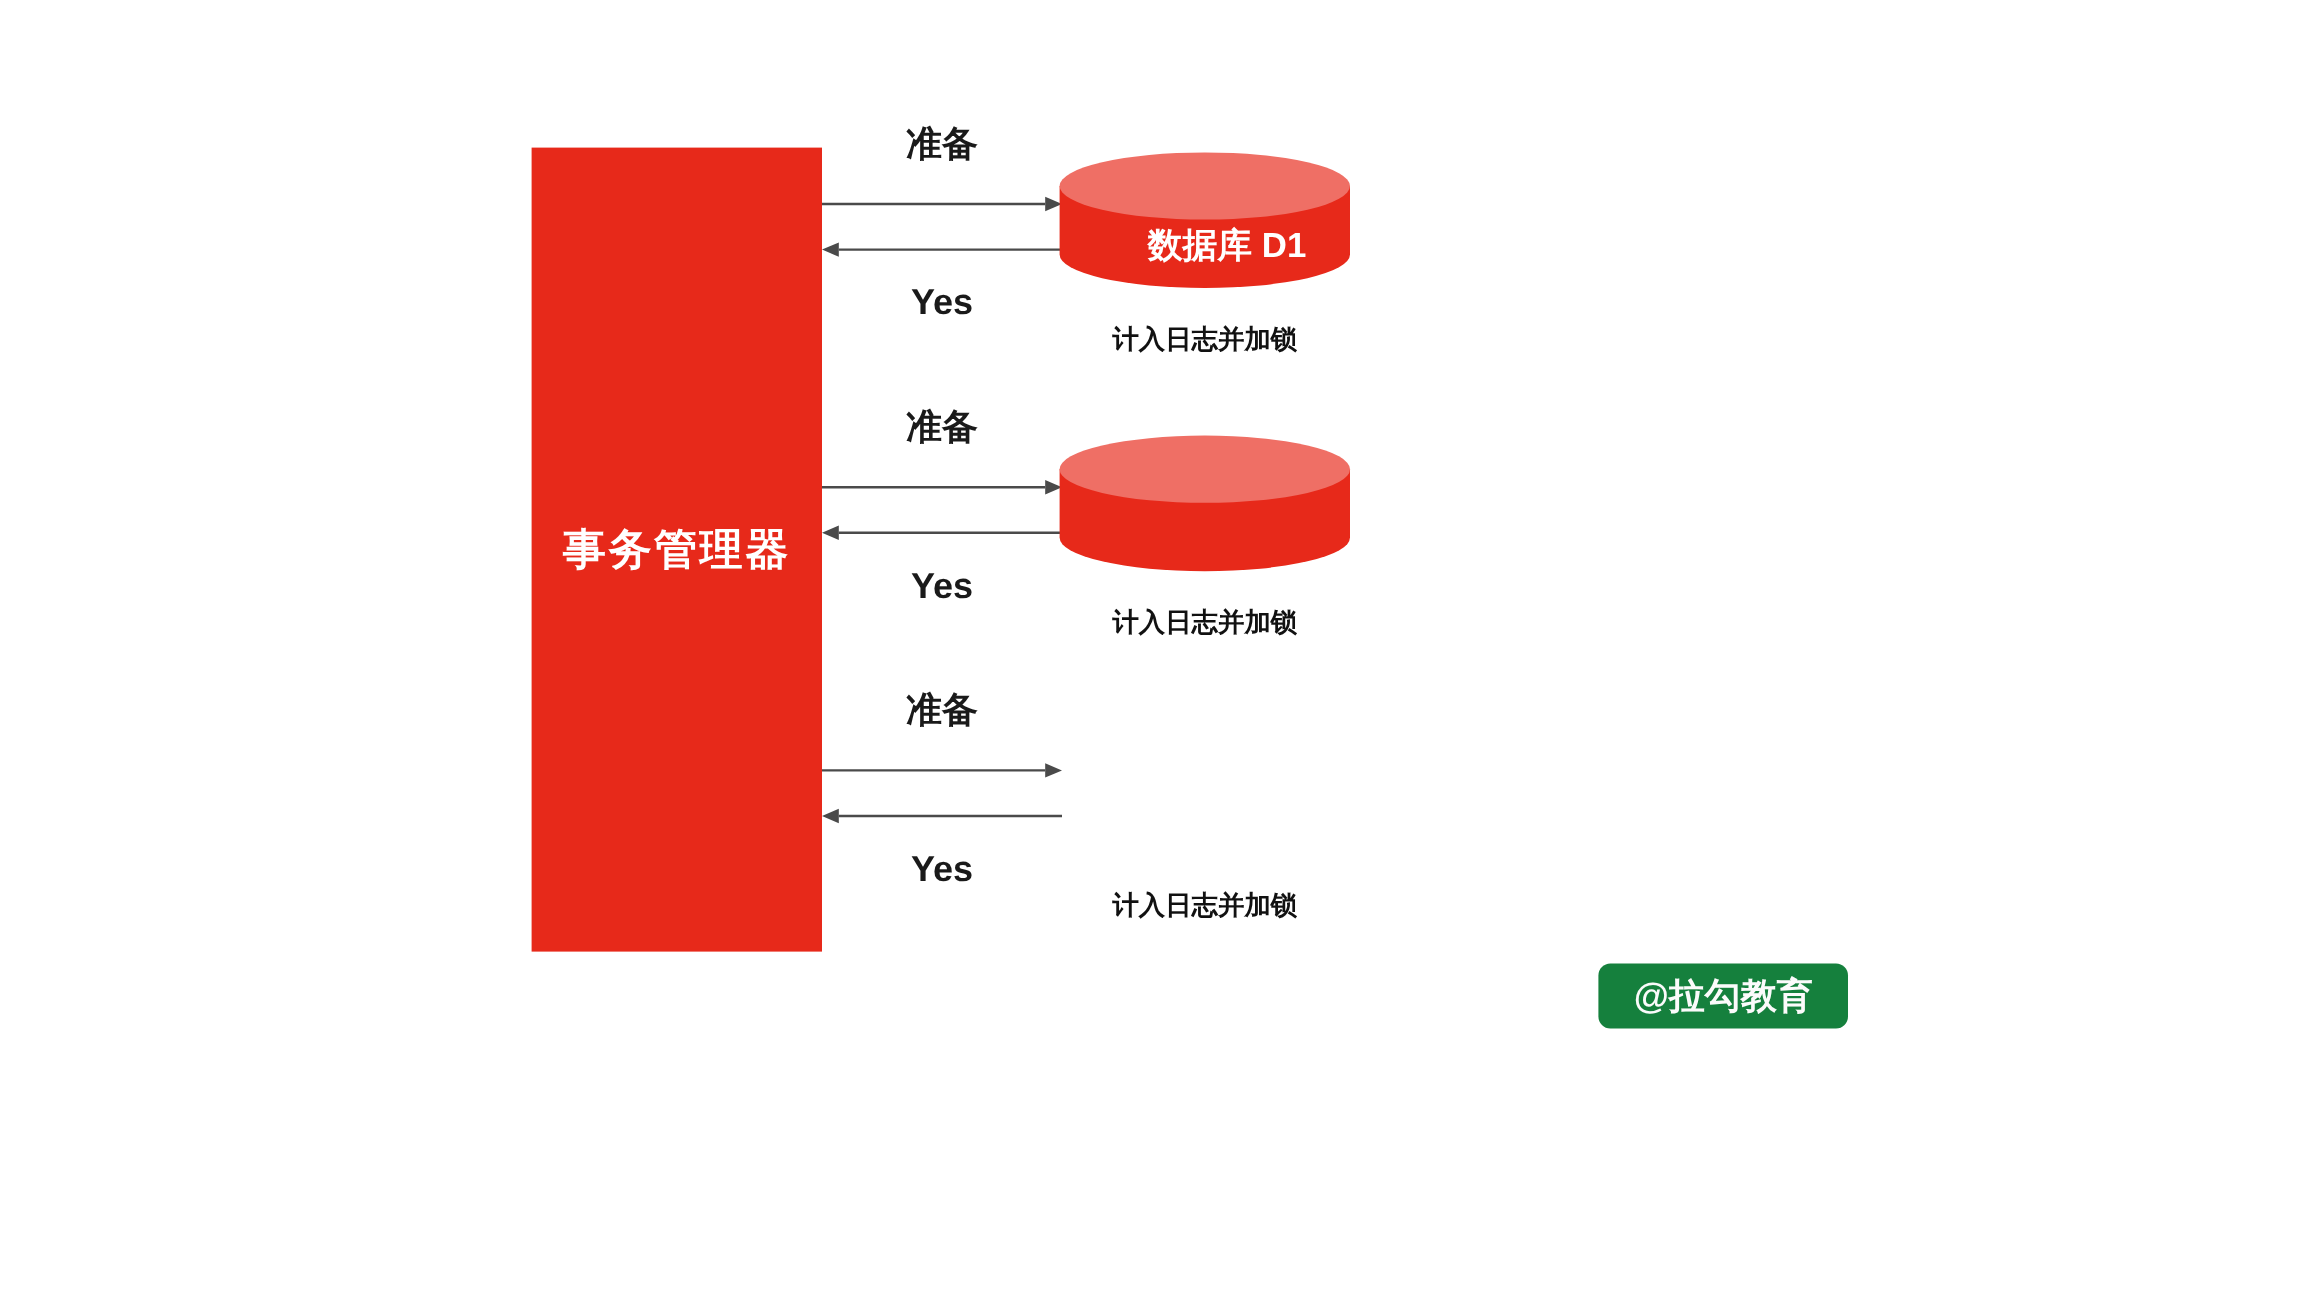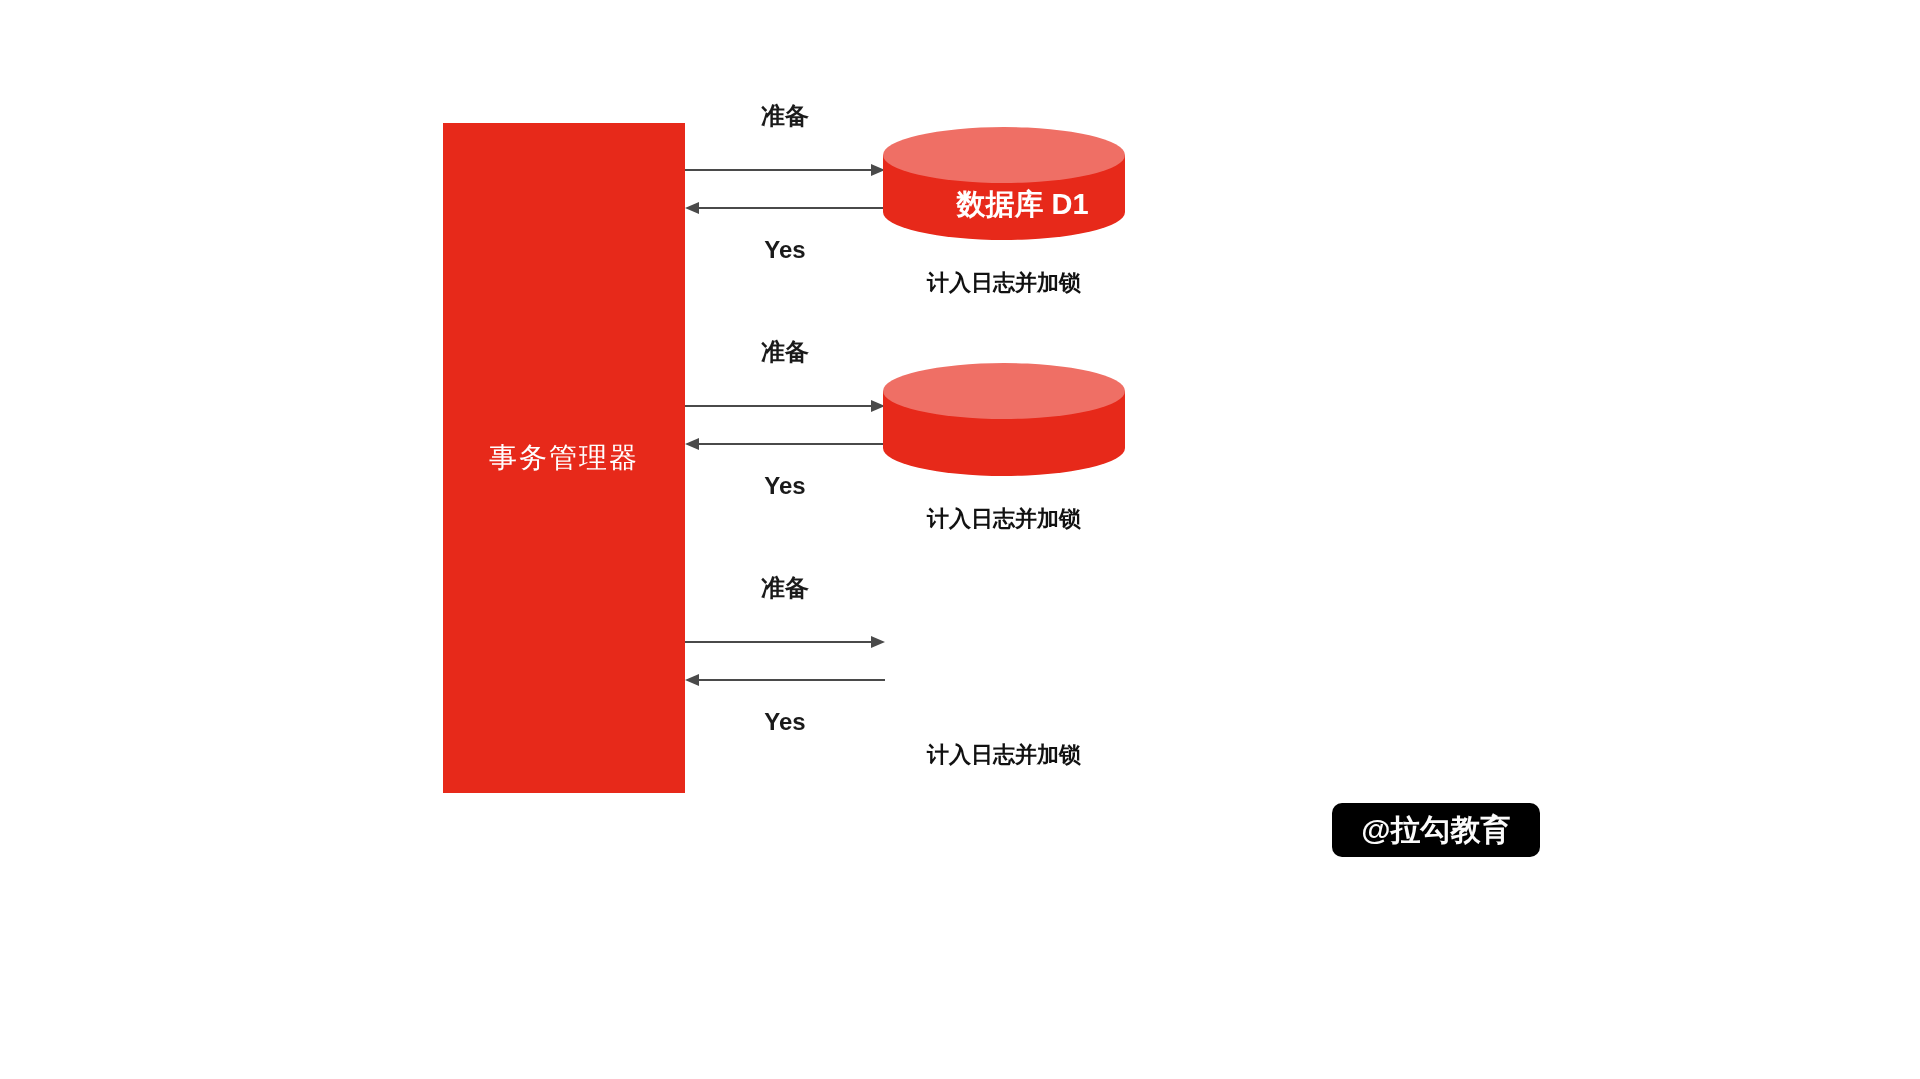--- a/index.html
+++ b/index.html
@@ -22,42 +22,42 @@
     top: 123px;
     width: 242px;
     height: 670px;
     background: var(--red, #E7291A);
     display: flex;
     align-items: center;
     justify-content: center;
   }
   .manager-label {
     color: #ffffff;
-    font-size: 28px;
-    font-weight: 400;
+    font-size: 36px;
+    font-weight: 700;
     letter-spacing: 2px;
   }
   
   .flow {
     position: absolute;
     left: 685px;
     width: 460px;
     height: 236px;
   }
   .flow-1 { top: 90px; }
   .flow-2 { top: 326px; }
   .flow-3 { top: 562px; }
 
   .msg-label {
     position: absolute;
     left: 15px;
     width: 170px;
     text-align: center;
     color: #1a1a1a;
-    font-size: 24px;
+    font-size: 30px;
     font-weight: 700;
   }
   .prepare { top: 10px; }
   .reply   { top: 146px; }
 
   .arrow {
     position: absolute;
     left: 0;
     width: 200px;
     height: 16px;
@@ -113,21 +113,21 @@
     font-size: 22px;
     font-weight: 700;
   }
   
   .watermark {
     position: absolute;
     left: 1332px;
     top: 803px;
     width: 208px;
     height: 54px;
-    background: #000000;
+    background: #15803d;
     border-radius: 10px;
     display: flex;
     align-items: center;
     justify-content: center;
     color: #FBFBFB;
     font-size: 30px;
     font-weight: 600;
   }
 </style>
 </head>

